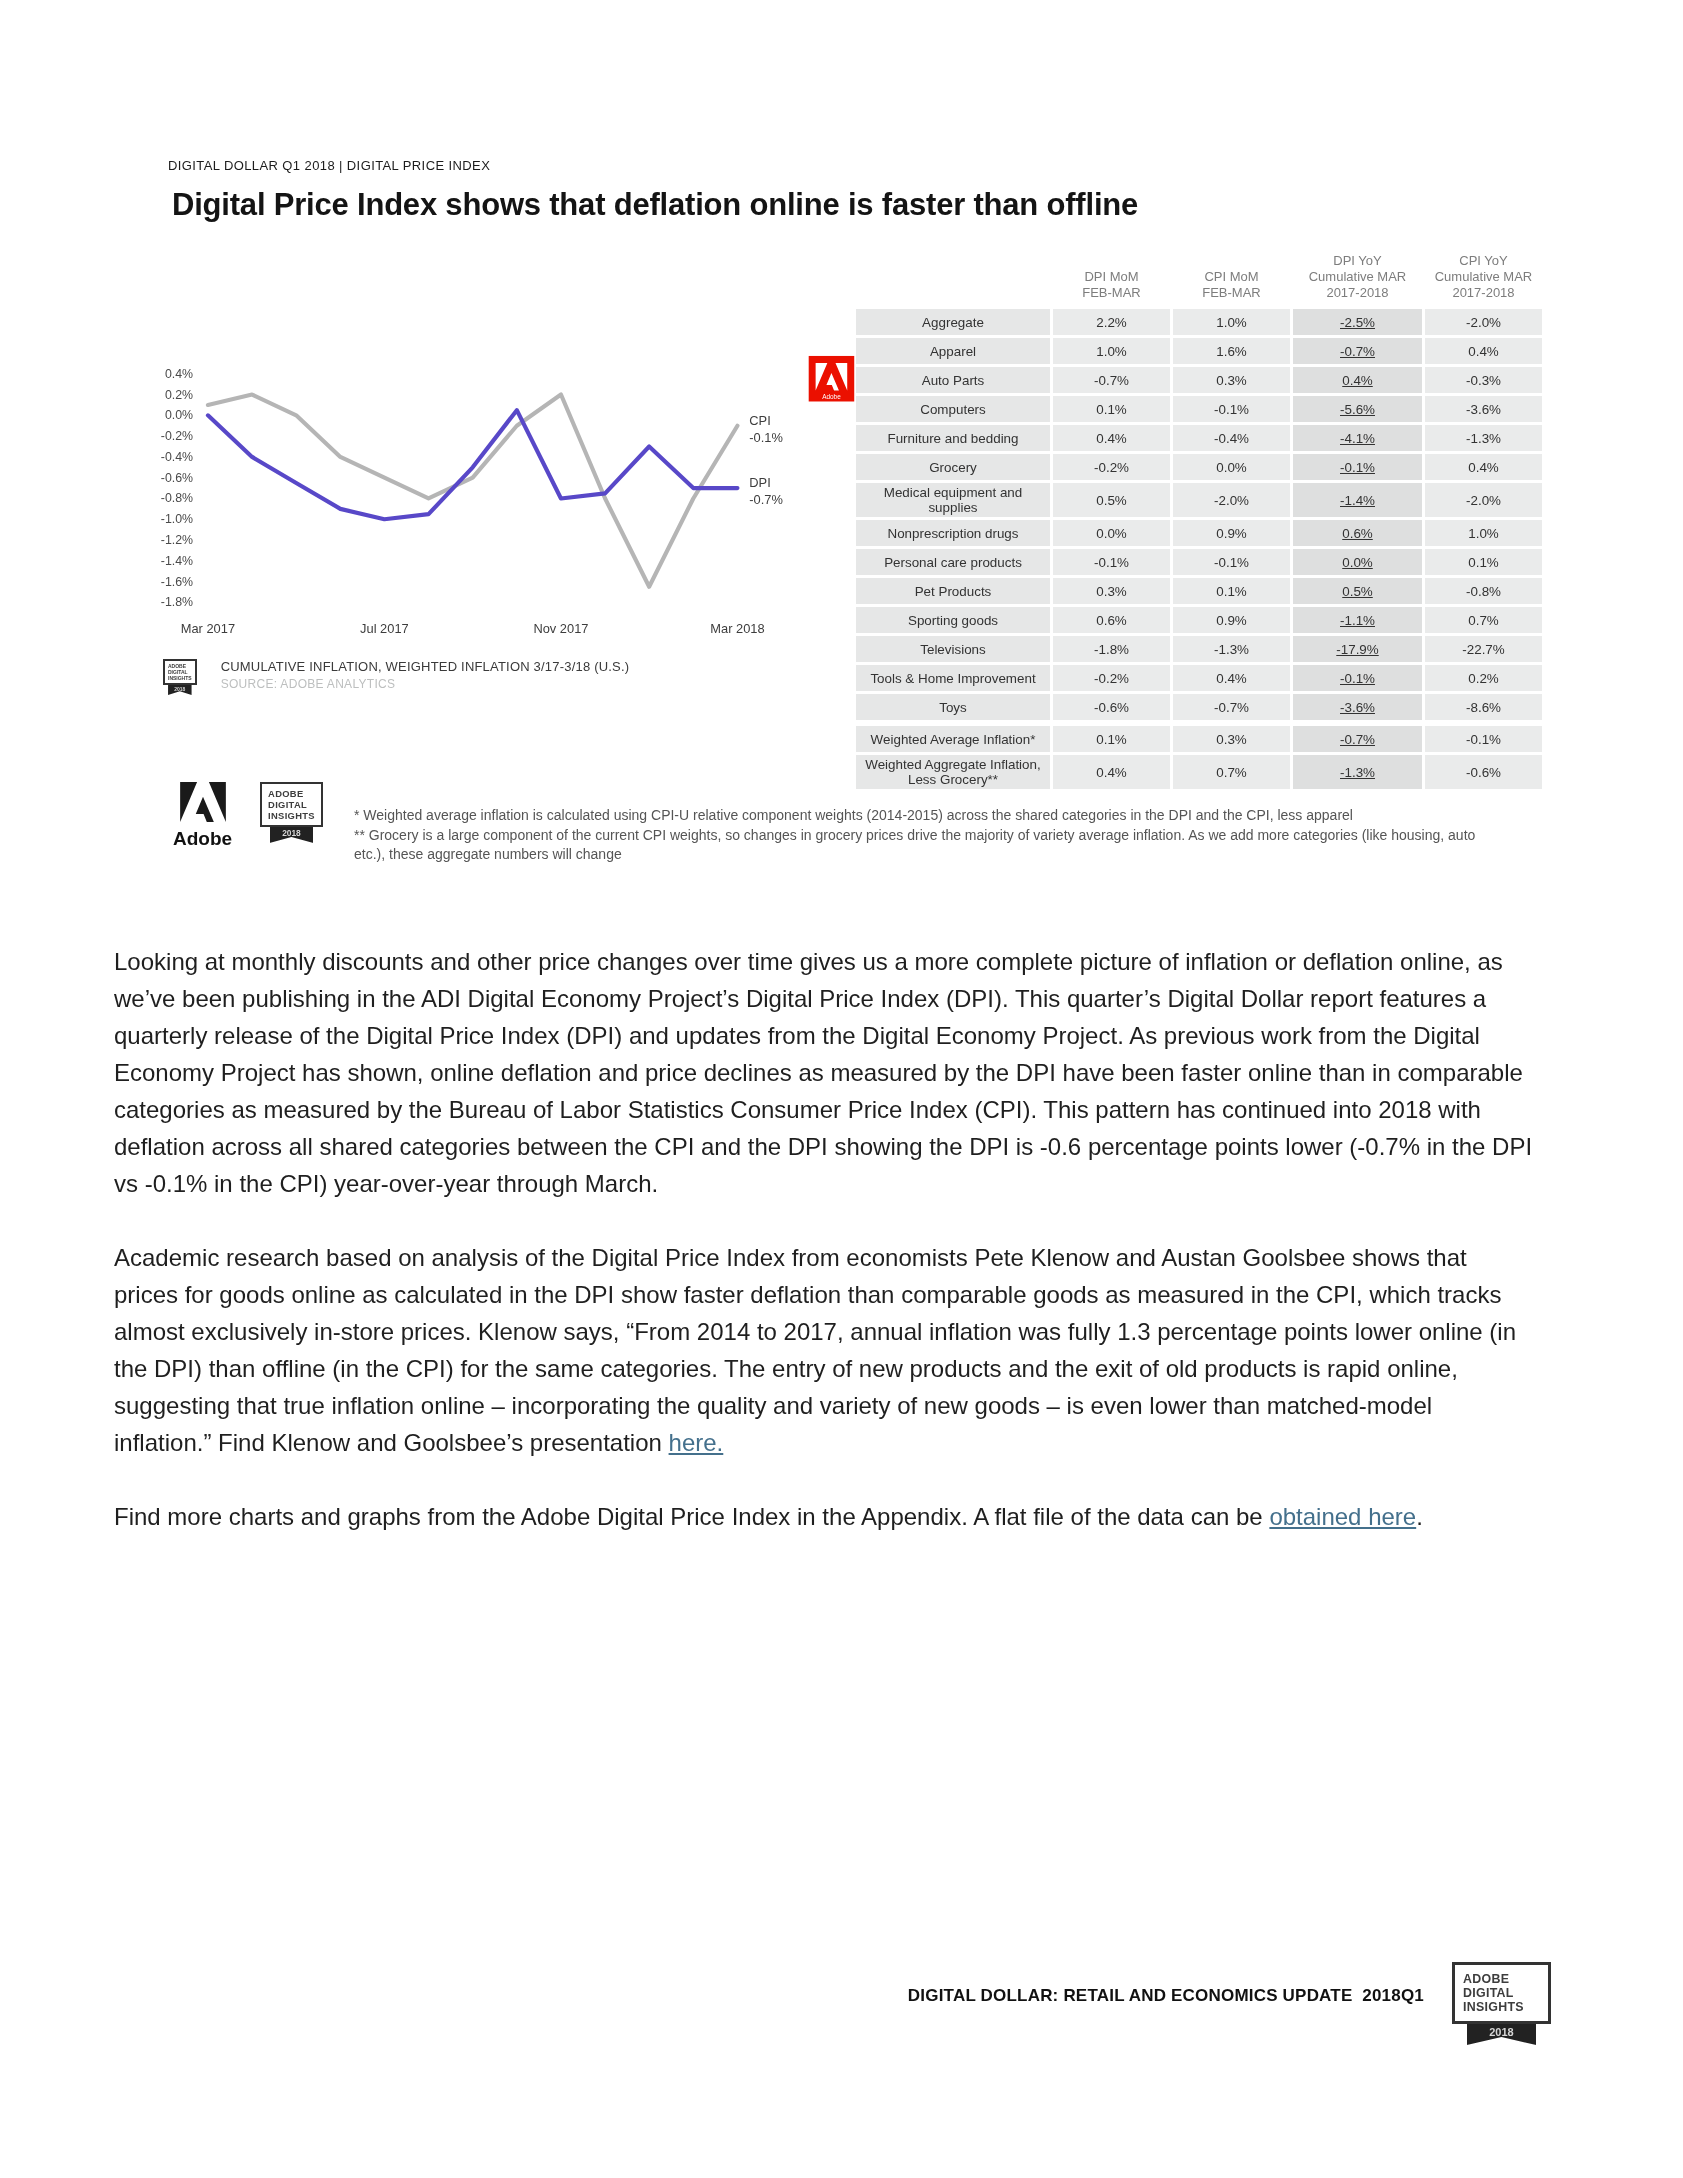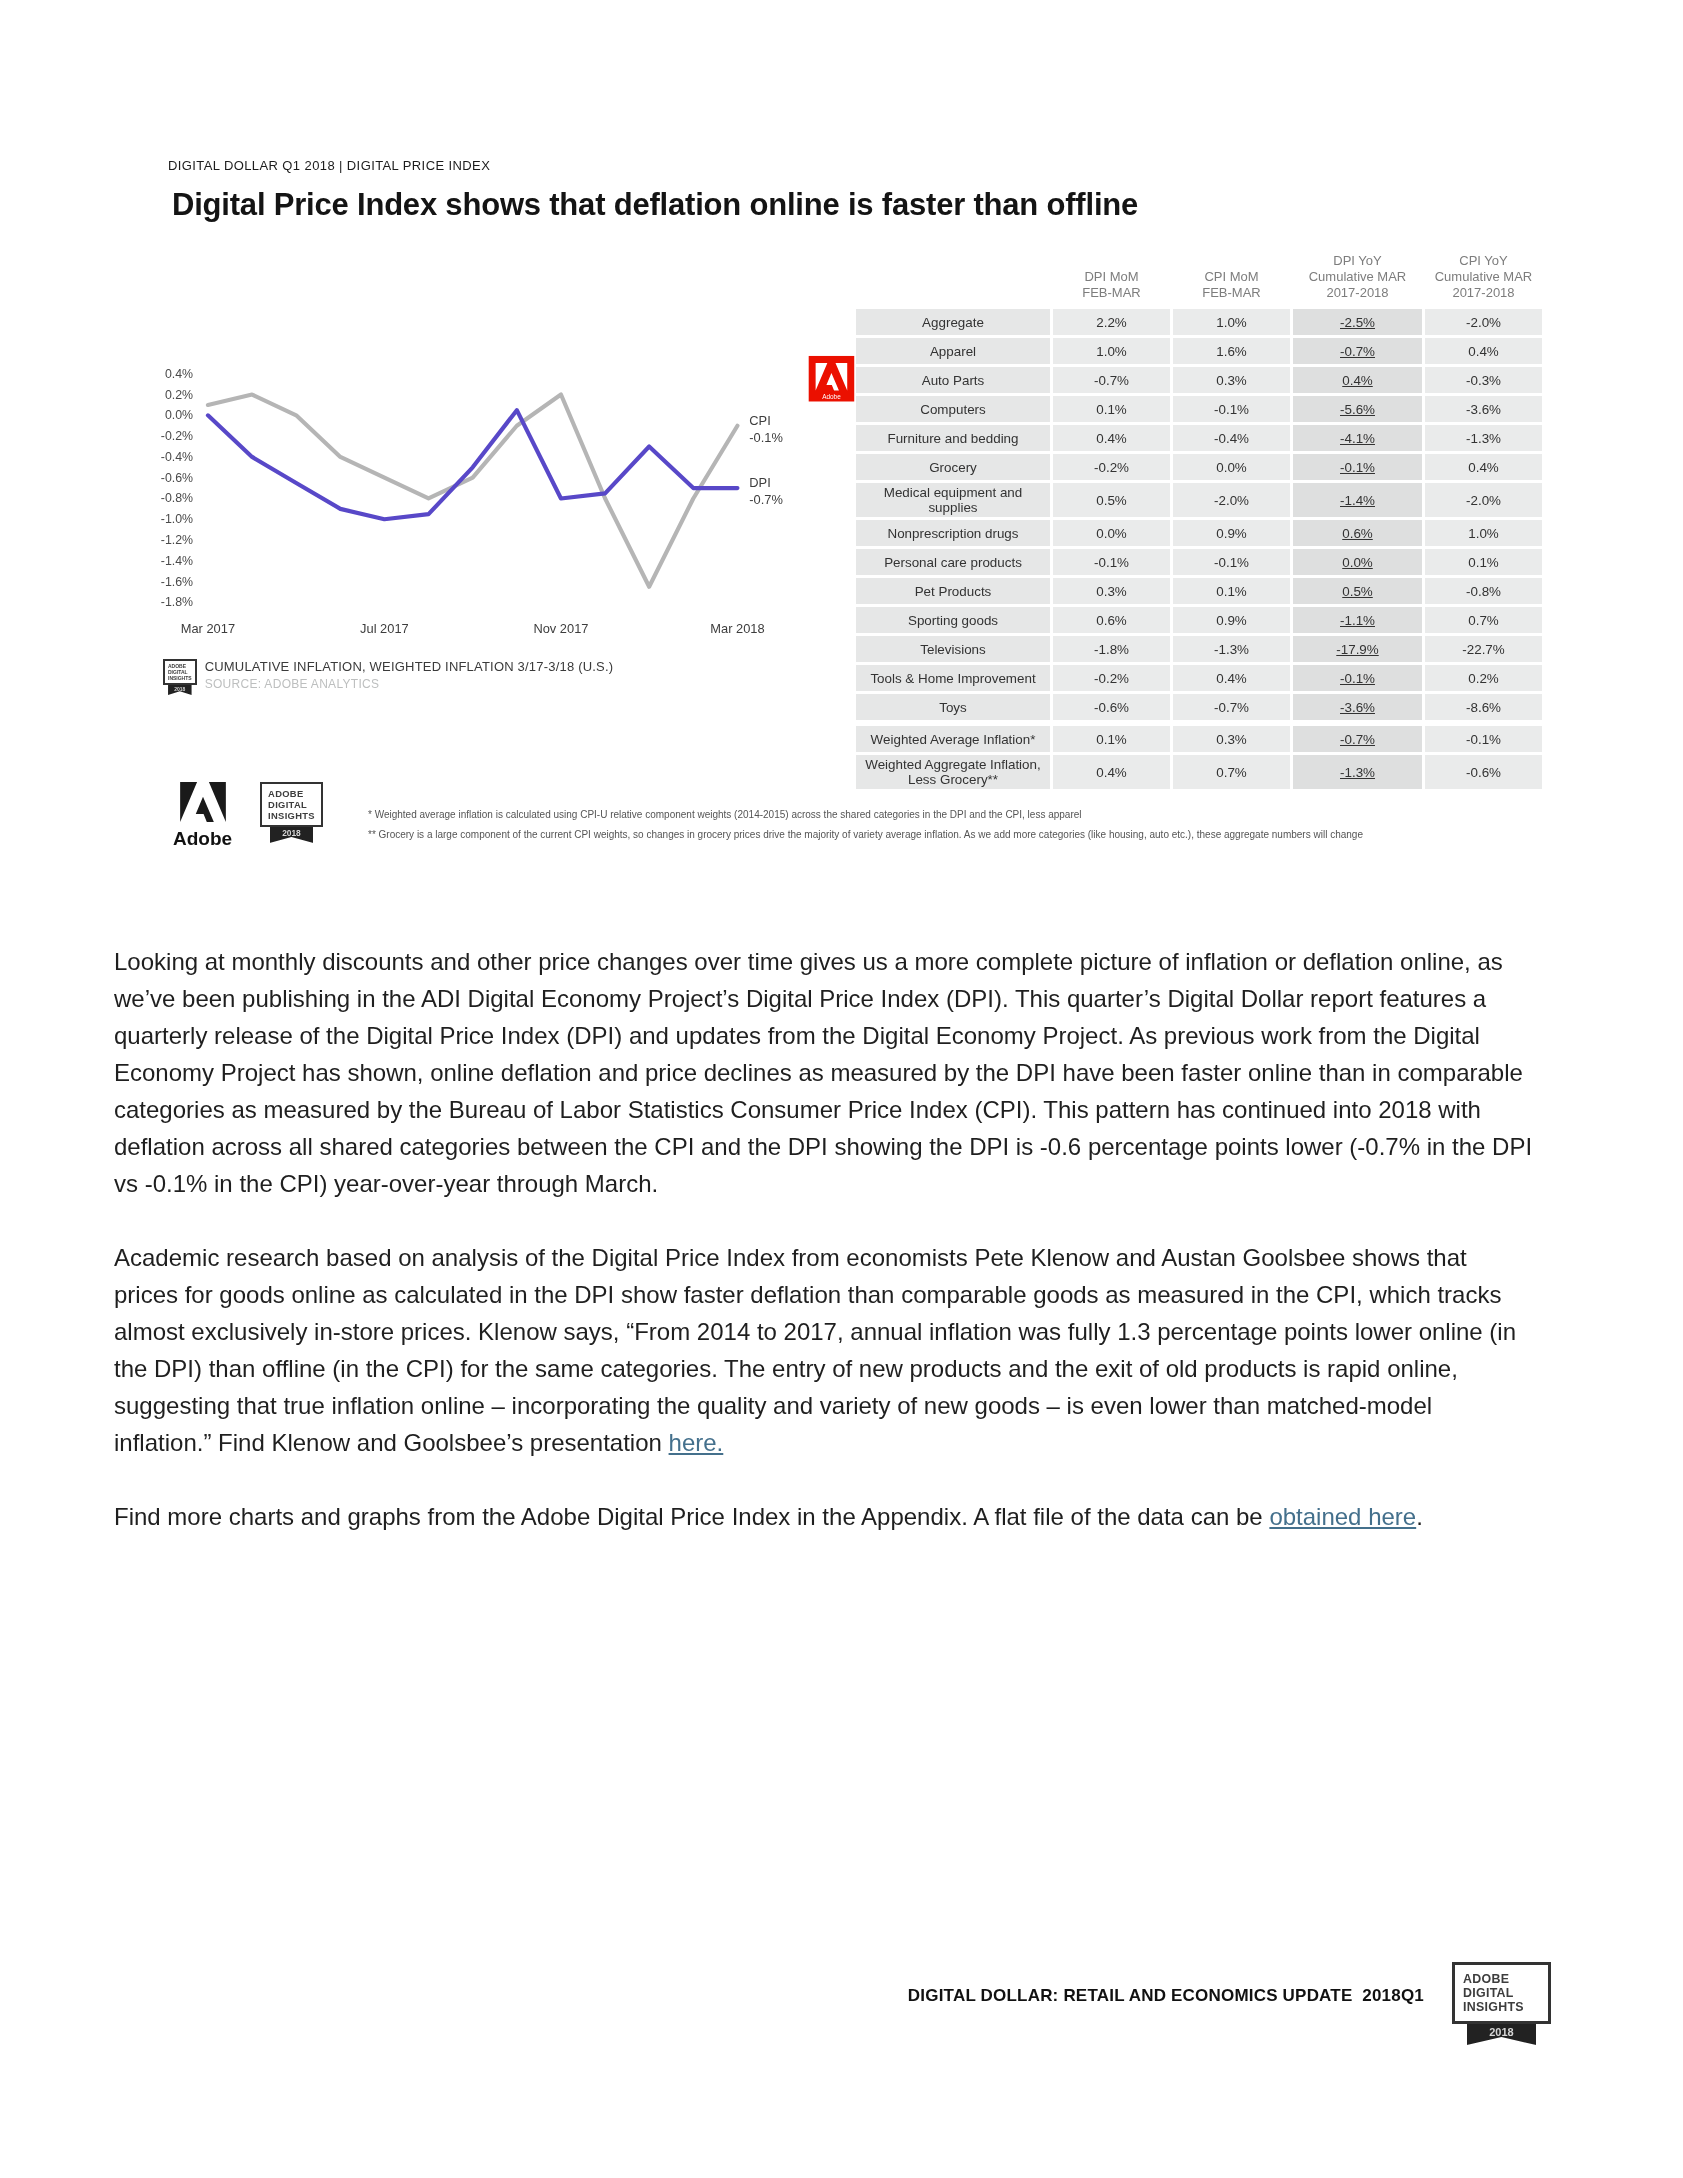--- a/index.html
+++ b/index.html
@@ -10,21 +10,21 @@
   .eyebrow{position:absolute;left:168px;top:158px;font-size:13px;letter-spacing:0.4px;color:#1c1c1c;}
   .title{position:absolute;left:166px;top:181px;margin:6px;font-size:31px;font-weight:bold;color:#141414;letter-spacing:-0.2px;}
 
   
   .chart-block{position:absolute;left:104px;top:348px;width:772px;}
   #chart-svg{display:block;width:772px;height:297px;}
   #chart-svg text{font-family:"Liberation Sans",sans-serif;}
   #chart-svg .tick{font-size:12.5px;fill:#4a4a4a;}
   #chart-svg .xtick{font-size:13px;fill:#3d3d3d;}
   #chart-svg .endlabel{font-size:13px;fill:#3d3d3d;}
-  .chart-caption{display:flex;gap:8px;margin:14px 0 0 59px;align-items:flex-start;}
+  .chart-caption{display:flex;gap:24px;margin:14px 0 0 59px;align-items:flex-start;}
   .caption-title{font-size:13px;color:#3a3a3a;letter-spacing:0.2px;}
   .caption-source{font-size:12px;color:#bdbfbf;letter-spacing:0.3px;margin-top:3px;}
 
   
   .dpi-table{position:absolute;left:856px;top:253px;width:685px;}
   .thead,.tr{display:grid;grid-template-columns:194px 117px 117px 129px 117px;column-gap:3px;}
   .thead{margin-bottom:4px;align-items:end;}
   .th{font-size:13px;line-height:16px;color:#7d7d7d;text-align:center;padding-bottom:4px;}
   .tr{margin-bottom:3px;}
   .td{min-height:26px;display:flex;align-items:center;justify-content:center;
@@ -42,21 +42,21 @@
   .adi-box{border:3px solid #333;background:#fff;padding:6px 8px;}
   .adi-line{font-weight:bold;color:#3d3d3d;font-size:12.4px;line-height:14px;letter-spacing:0.3px;text-align:left;}
   .adi-year{width:70%;margin:0 auto;background:#222;color:#d6d6d6;font-size:11px;font-weight:bold;
             padding:2px 0 7px;clip-path:polygon(0 0,100% 0,100% 100%,50% 62%,0 100%);}
   .small .adi-box{border-width:2px;padding:4px 6px;}
   .small .adi-line{font-size:9.4px;line-height:11px;}
   .small .adi-year{font-size:8.4px;padding:1px 0 5px;}
   .tiny .adi-box{border-width:2px;padding:2px 3px;}
   .tiny .adi-line{font-size:5px;line-height:6px;letter-spacing:0;}
   .tiny .adi-year{font-size:5px;padding:1px 0 3px;}
-  .footnotes{position:absolute;left:368px;top:806px;width:1139px;font-size:10px;line-height:18.3px;color:#555;}
+  .footnotes{position:absolute;left:354px;top:806px;width:1139px;font-size:14px;line-height:18.3px;color:#555;}
   .footnotes div{margin-bottom:2px;}
 
   
   .body-copy{position:absolute;left:114px;top:943px;width:1419px;font-size:24px;line-height:37px;color:#1f1f1f;}
   .body-copy p{margin:0 0 37px 0;}
   .link{color:#44708c;text-decoration:underline;cursor:pointer;}
 
   
   .footer-text{position:absolute;top:1986px;right:259px;font-size:17px;font-weight:bold;color:#111;
                letter-spacing:0.2px;white-space:pre;}

